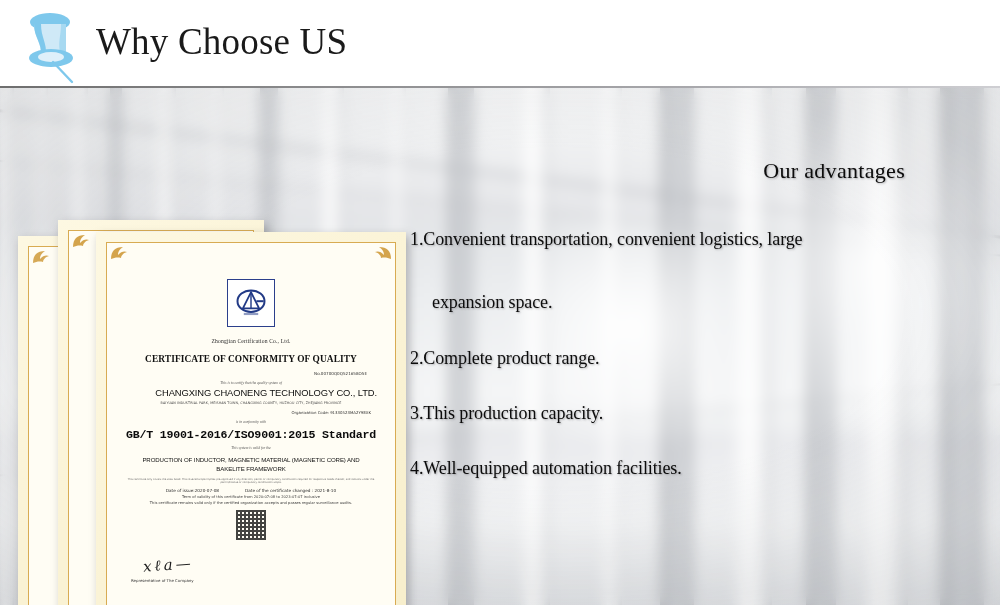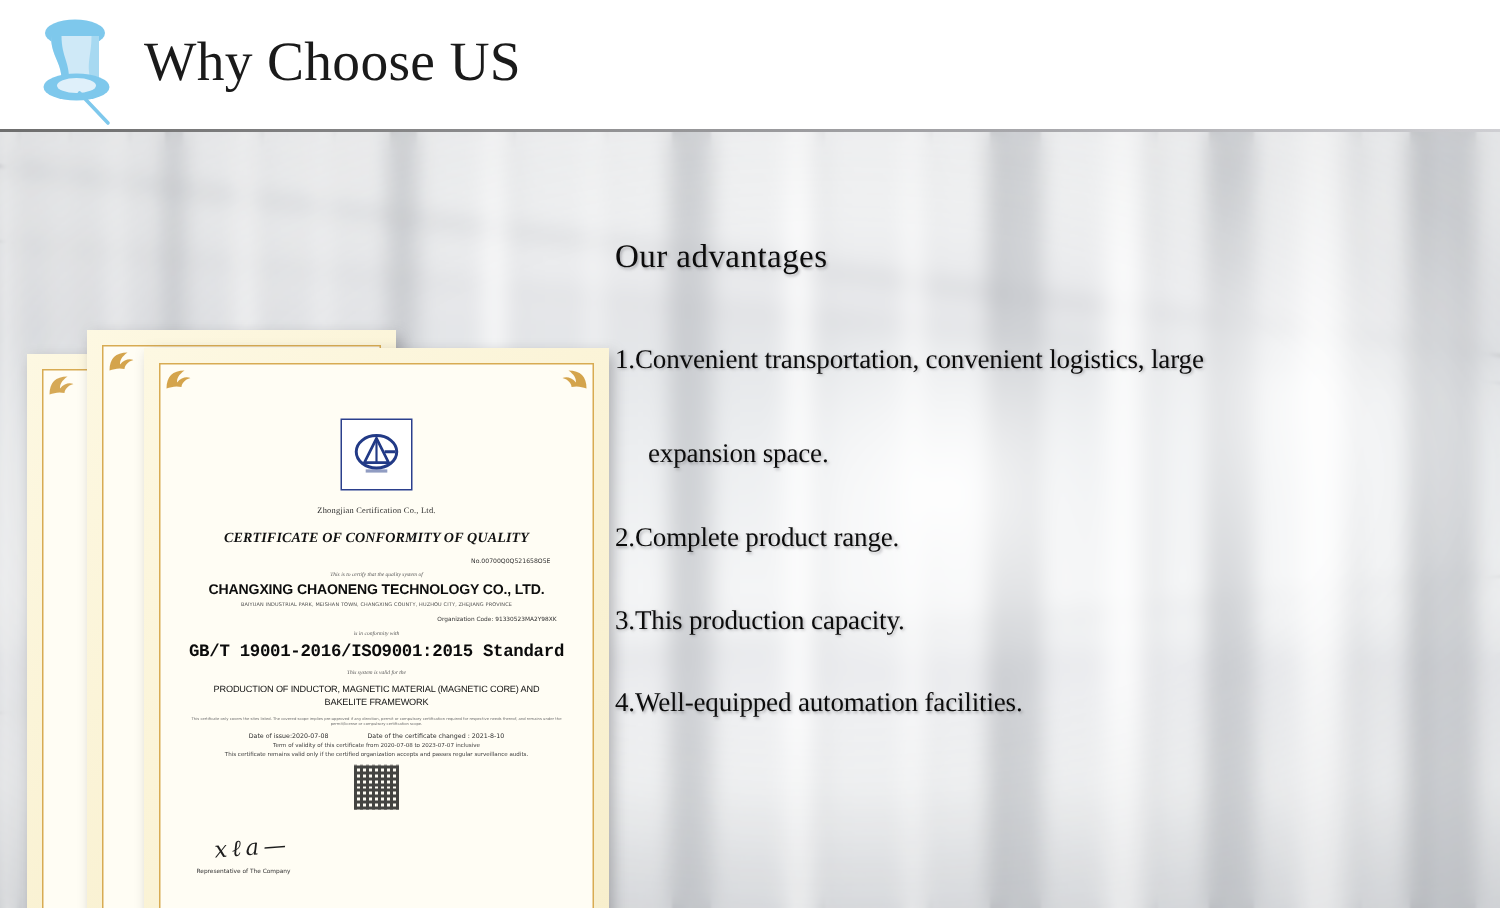--- a/index.html
+++ b/index.html
@@ -128,32 +128,31 @@
   }
   .zj-logo svg{display:block;}
   .zj-name{
     margin-top:11px;font-size:5.6px;color:#2b2b2b;letter-spacing:.15px;
     font-family:"Liberation Serif", serif;
   }
   .cert-h1{
     margin-top:9px;font-size:9.4px;font-weight:700;line-height:1.45;
     letter-spacing:.1px;color:#111;
     font-family:"Liberation Serif", serif;
-    font-style:italic;
   }
   .cert-no{
     margin-top:4px;font-size:4.1px;color:#333;text-align:right;padding-right:10px;
     font-family:"DejaVu Sans", sans-serif;
   }
   .tiny-it{
     margin-top:5px;font-size:3.7px;color:#555;font-style:italic;
   }
   .company{
-    margin-top:2px;font-size:9.4px;font-weight:700;color:#0d0d0d;
-    font-family:"Liberation Sans", sans-serif;letter-spacing:-.1px;
+    margin-top:2px;font-size:9.4px;font-weight:400;color:#0d0d0d;
+    font-family:"Liberation Sans", sans-serif;letter-spacing:-.1px;text-align:right;
   }
   .address{
     margin-top:3px;font-size:3.3px;color:#4a4a4a;letter-spacing:.1px;
     font-family:"DejaVu Sans", sans-serif;
   }
   .orgcode{
     margin-top:5px;font-size:3.9px;color:#333;text-align:right;padding-right:6px;
     font-family:"DejaVu Sans", sans-serif;
   }
   .standard{
@@ -224,21 +223,21 @@
     font-family:"DejaVu Sans", sans-serif;}
 
   
   .adv{
     position:absolute;left:410px;top:70px;width:585px;
     color:#0c0c0c;
     font-family:"Liberation Serif", serif;
     text-shadow:1px 1px 2px rgba(120,120,125,.55);
   }
   .adv-head{
-    font-size:22px;text-align:left;margin:0 0 42px 0;padding-right:90px;
+    font-size:22px;text-align:right;margin:0 0 42px 0;padding-right:90px;
     letter-spacing:.3px;
   }
   .adv-item{
     font-size:18px;line-height:1.52;margin-bottom:28px;letter-spacing:-.1px;
   }
   .adv-item .cont{display:block;padding-left:22px;margin-top:36px;}
 </style>
 </head>
 <body>
 

